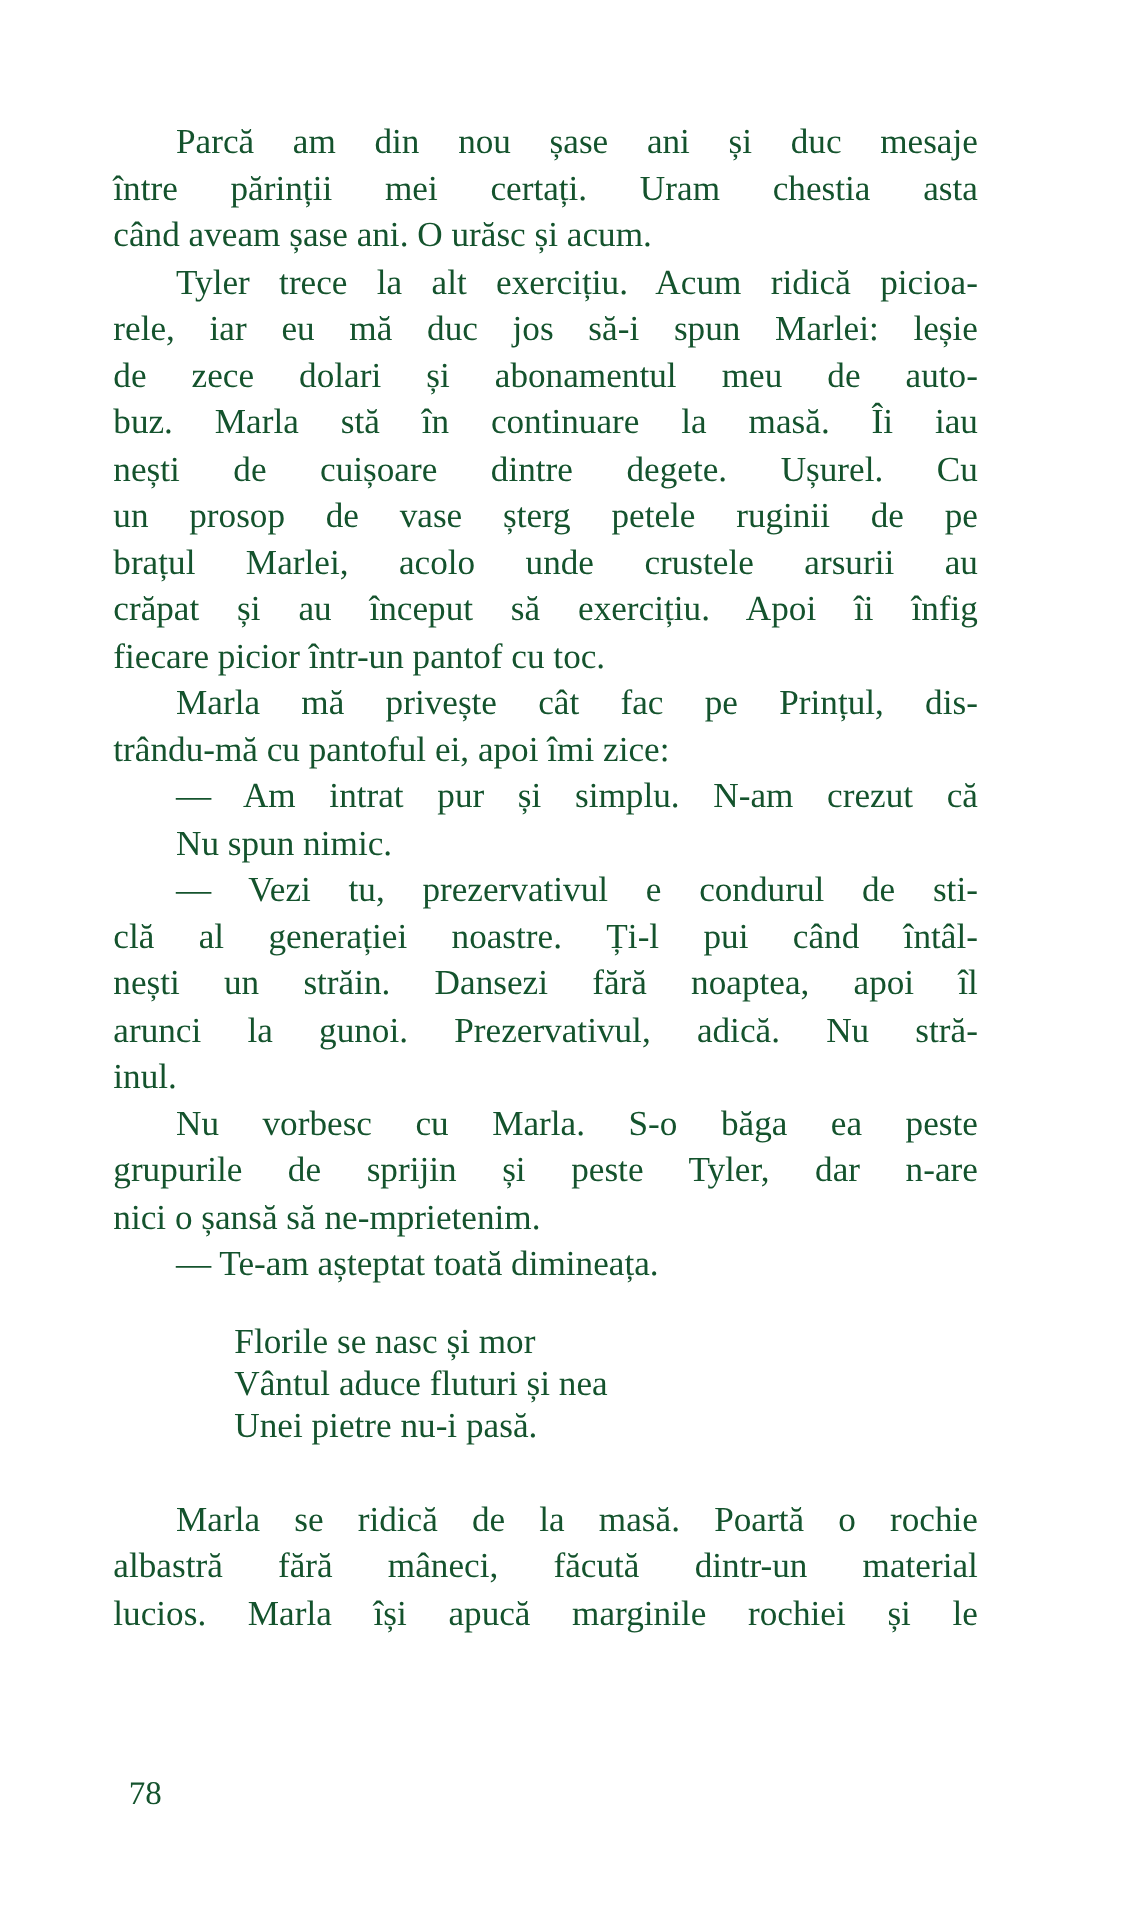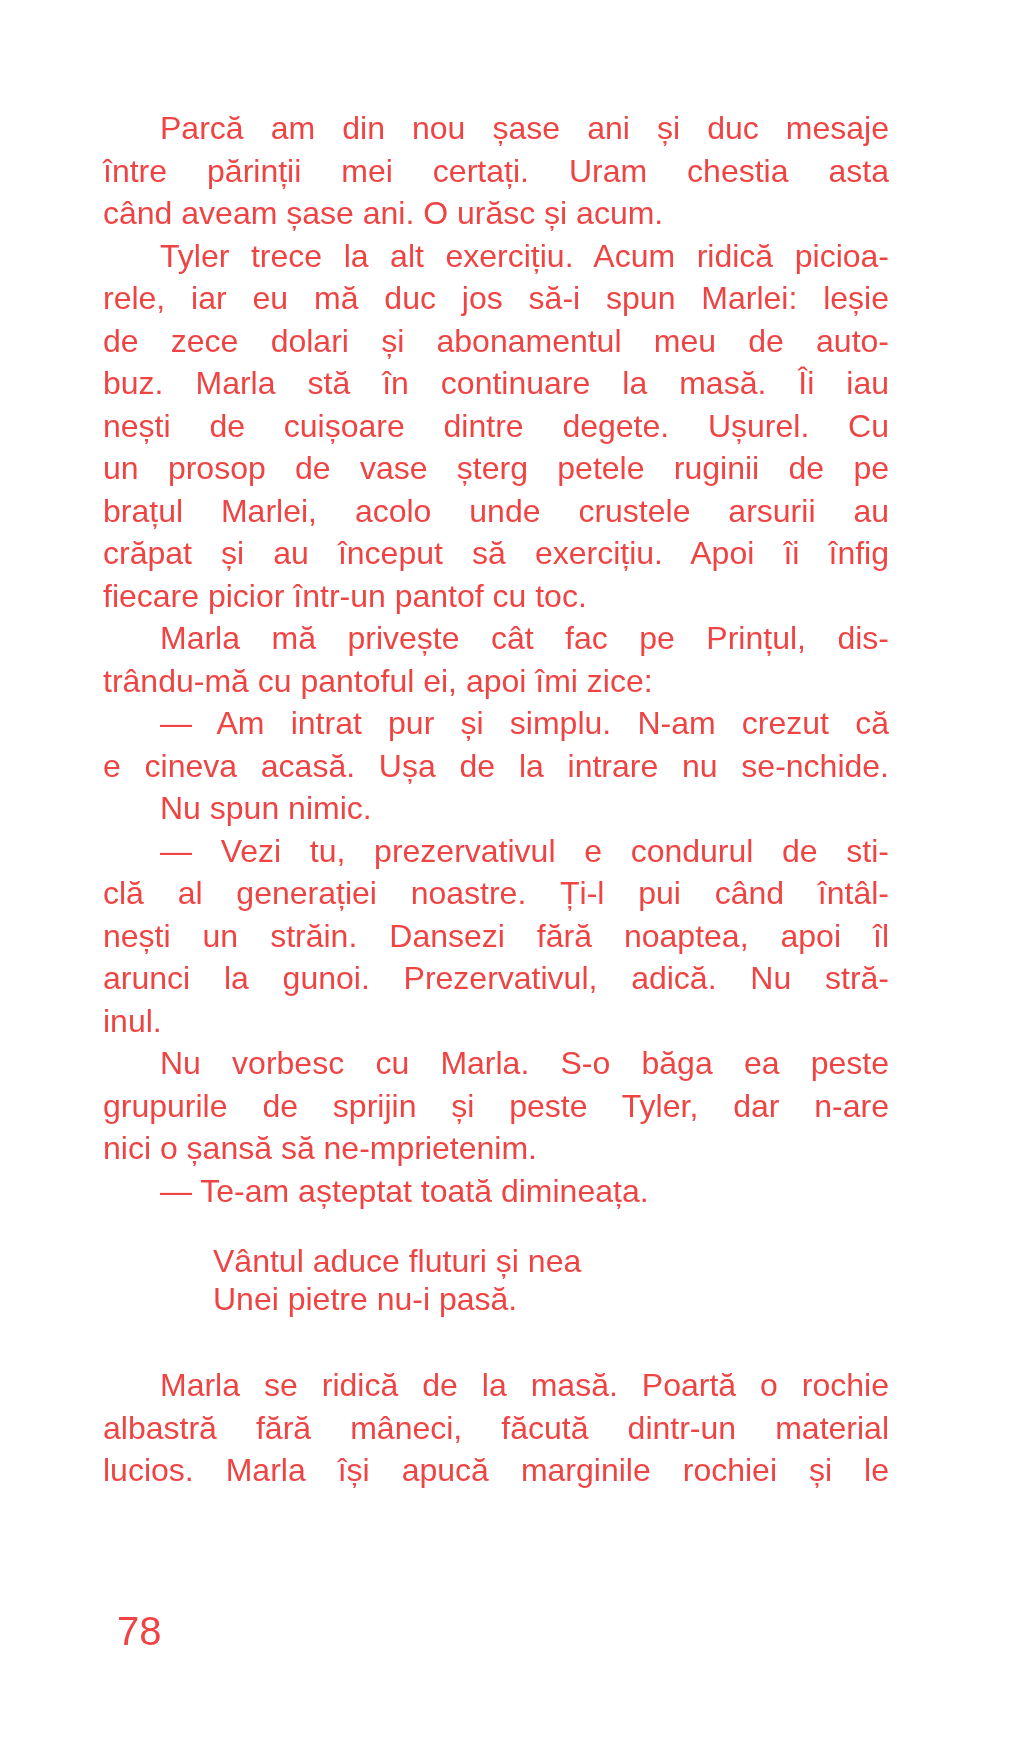--- a/index.html
+++ b/index.html
@@ -5,22 +5,22 @@
   html, body {
     margin: 0;
     padding: 0;
     background: #ffffff;
   }
   .page {
     position: relative;
     width: 1024px;
     height: 1739px;
     background: #ffffff;
-    color: #ef4444;
-    font-family: Liberation Sans, sans-serif;
+    color: #14532d;
+    font-family: Liberation Serif, serif;
     overflow: hidden;
   }
   .text-block {
     position: absolute;
     left: 103px;
     top: 107px;
     width: 786px;
   }
   .para { margin: 0; }
   .line {
@@ -40,21 +40,21 @@
     margin: 30px 0 46px 110px;
   }
   .haiku .line {
     line-height: 38px;
     text-align: left;
   }
   .page-num {
     position: absolute;
     left: 117px;
     top: 1613px;
-    font-size: 40px;
+    font-size: 30px;
     line-height: 36px;
   }
 </style>
 </head>
 <body>
 
 <div class="page">
   <main class="text-block">
 
     <p class="para">
@@ -75,21 +75,20 @@
       <span class="line" style="display:block">fiecare picior într-un pantof cu toc.</span>
     </p>
 
     <p class="para">
       <span class="line j first" style="display:block">Marla mă privește cât fac pe Prințul, dis-</span>
       <span class="line" style="display:block">trându-mă cu pantoful ei, apoi îmi zice:</span>
     </p>
 
     <p class="para">
       <span class="line j first" style="display:block">— Am intrat pur și simplu. N-am crezut că</span>
-      <span class="line j" style="display:block">e cineva acasă. Ușa de la intrare nu se-nchide.</span>
     </p>
 
     <p class="para">
       <span class="line first" style="display:block">Nu spun nimic.</span>
     </p>
 
     <p class="para">
       <span class="line j first" style="display:block">— Vezi tu, prezervativul e condurul de sti-</span>
       <span class="line j" style="display:block">clă al generației noastre. Ți-l pui când întâl-</span>
       <span class="line j" style="display:block">nești un străin. Dansezi fără noaptea, apoi îl</span>
@@ -101,20 +100,21 @@
       <span class="line j first" style="display:block">Nu vorbesc cu Marla. S-o băga ea peste</span>
       <span class="line j" style="display:block">grupurile de sprijin și peste Tyler, dar n-are</span>
       <span class="line" style="display:block">nici o șansă să ne-mprietenim.</span>
     </p>
 
     <p class="para">
       <span class="line first" style="display:block">— Te-am așteptat toată dimineața.</span>
     </p>
 
     <div class="haiku">
+      <span class="line" style="display:block">Florile se nasc și mor</span>
       <span class="line" style="display:block">Vântul aduce fluturi și nea</span>
       <span class="line" style="display:block">Unei pietre nu-i pasă.</span>
     </div>
 
     <p class="para">
       <span class="line j first" style="display:block">Marla se ridică de la masă. Poartă o rochie</span>
       <span class="line j" style="display:block">albastră fără mâneci, făcută dintr-un material</span>
       <span class="line j" style="display:block">lucios. Marla își apucă marginile rochiei și le</span>
     </p>
 

